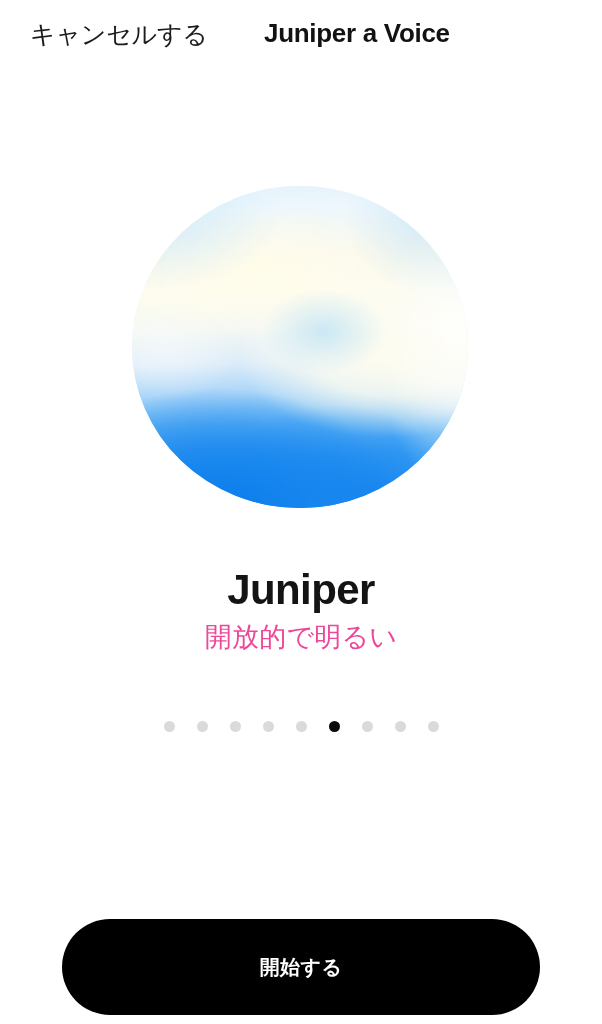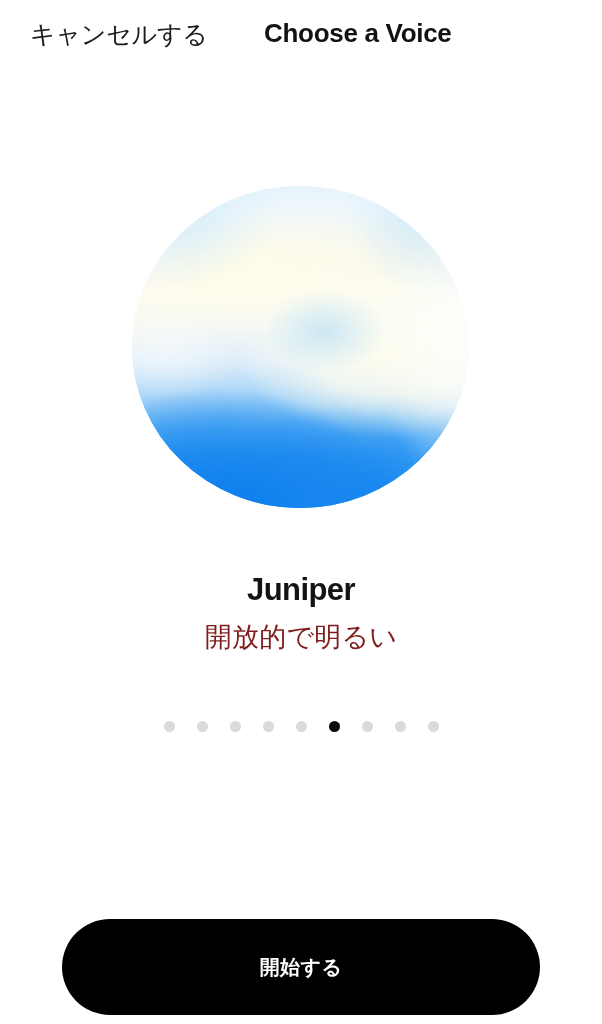--- a/index.html
+++ b/index.html
@@ -128,35 +128,35 @@
       radial-gradient(ellipse 30% 20% at 10% 52%, rgba(255,255,255,0.45) 0%, rgba(255,255,255,0.0) 74%);
   }
 
   
   .voice-name {
     position: absolute;
     left: 0;
     top: 564px;
     width: 602px;
     text-align: center;
-    font-size: 31px;
+    font-size: 42px;
     font-weight: 700;
     color: #141414;
     letter-spacing: -0.6px;
     line-height: 52px;
   }
   .voice-desc {
     position: absolute;
     left: 0;
     top: 617px;
     width: 602px;
     text-align: center;
     font-size: 27px;
     font-weight: 400;
-    color: #7f1d1d;
+    color: #ec4899;
     letter-spacing: 0.2px;
     line-height: 40px;
   }
 
   
   .dots {
     position: absolute;
     left: 0;
     top: 716px;
     width: 602px;
@@ -200,21 +200,21 @@
     padding: 0;
   }
 </style>
 </head>
 <body>
 
 <div class="screen">
 
   <div class="header">
     <div class="cancel-link">キャンセルする</div>
-    <div class="screen-title">Choose a Voice</div>
+    <div class="screen-title">Juniper a Voice</div>
   </div>
 
   <div class="orb-wrap">
     <div class="orb">
       <div class="orb-layer-base"></div>
       <div class="orb-layer-cream"></div>
       <div class="orb-layer-wisp"></div>
       <div class="orb-layer-deep"></div>
       <div class="orb-layer-rim"></div>
     </div>

